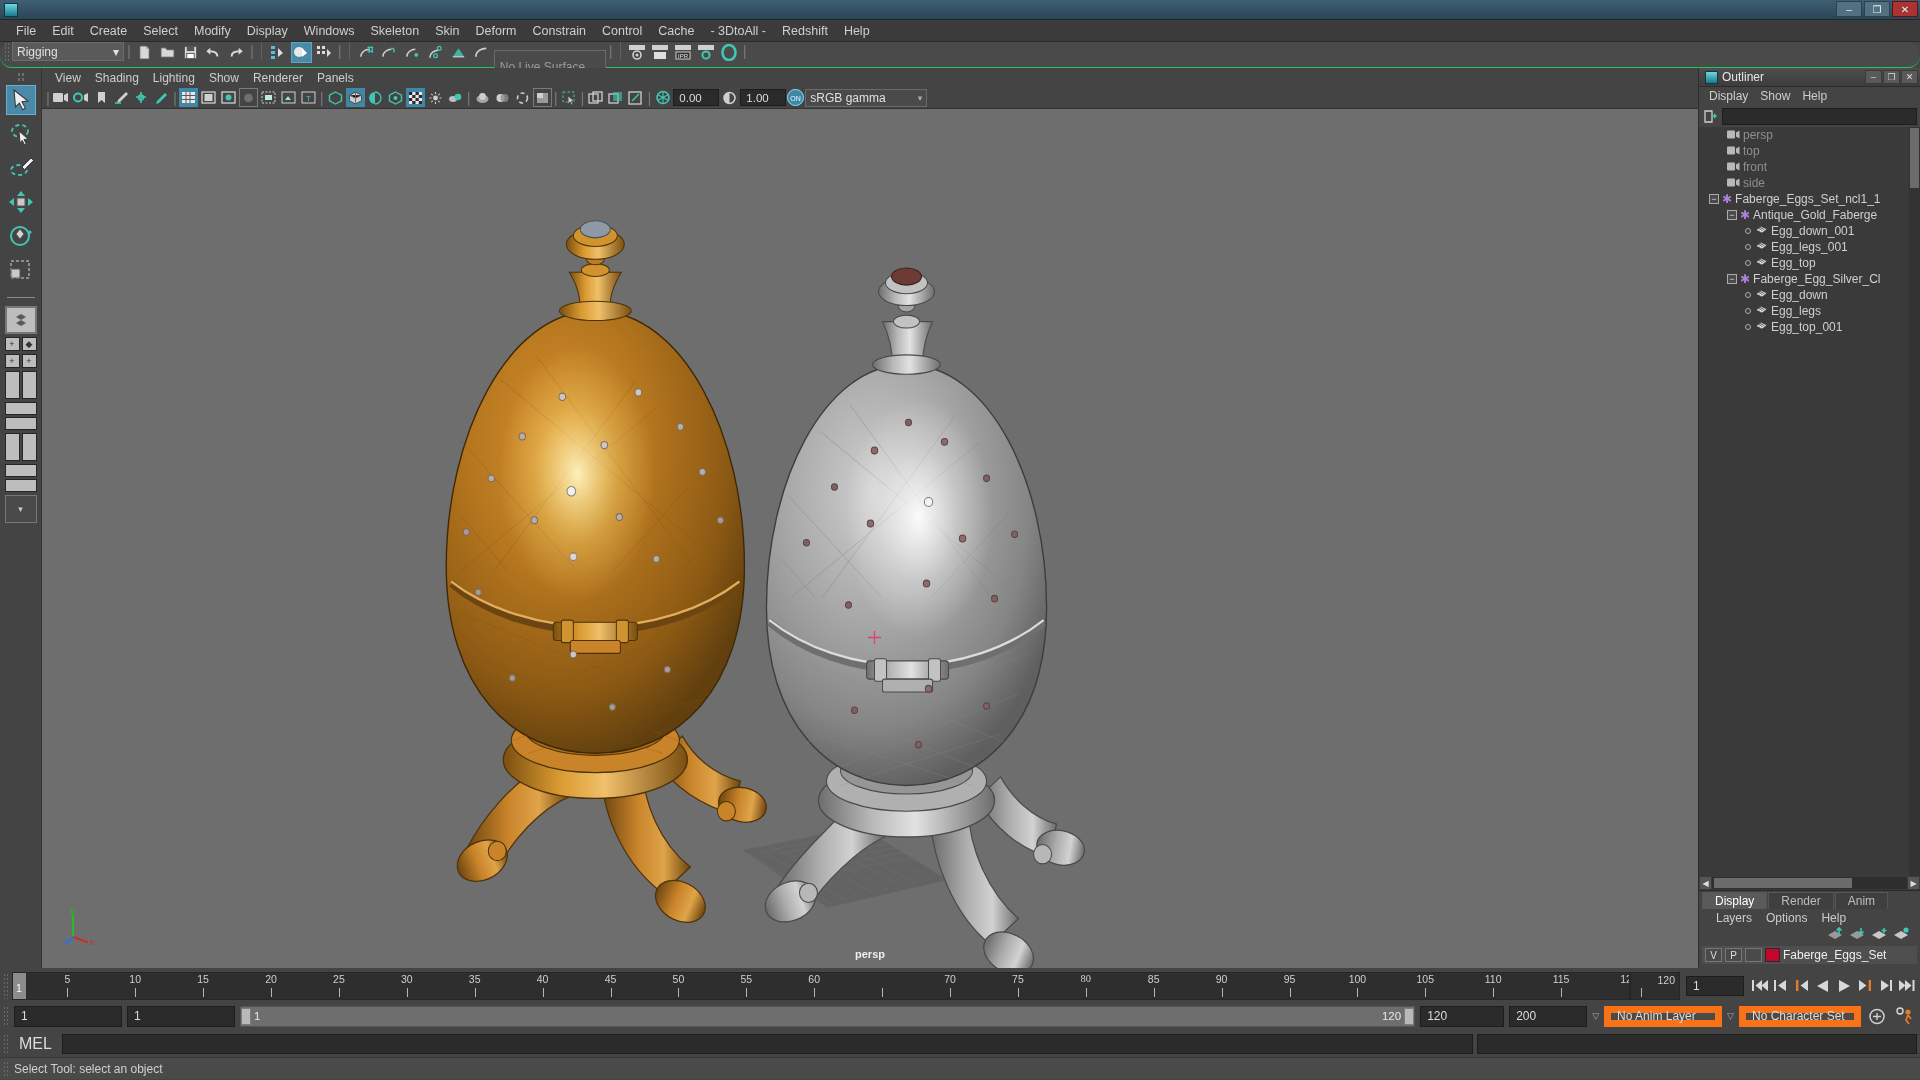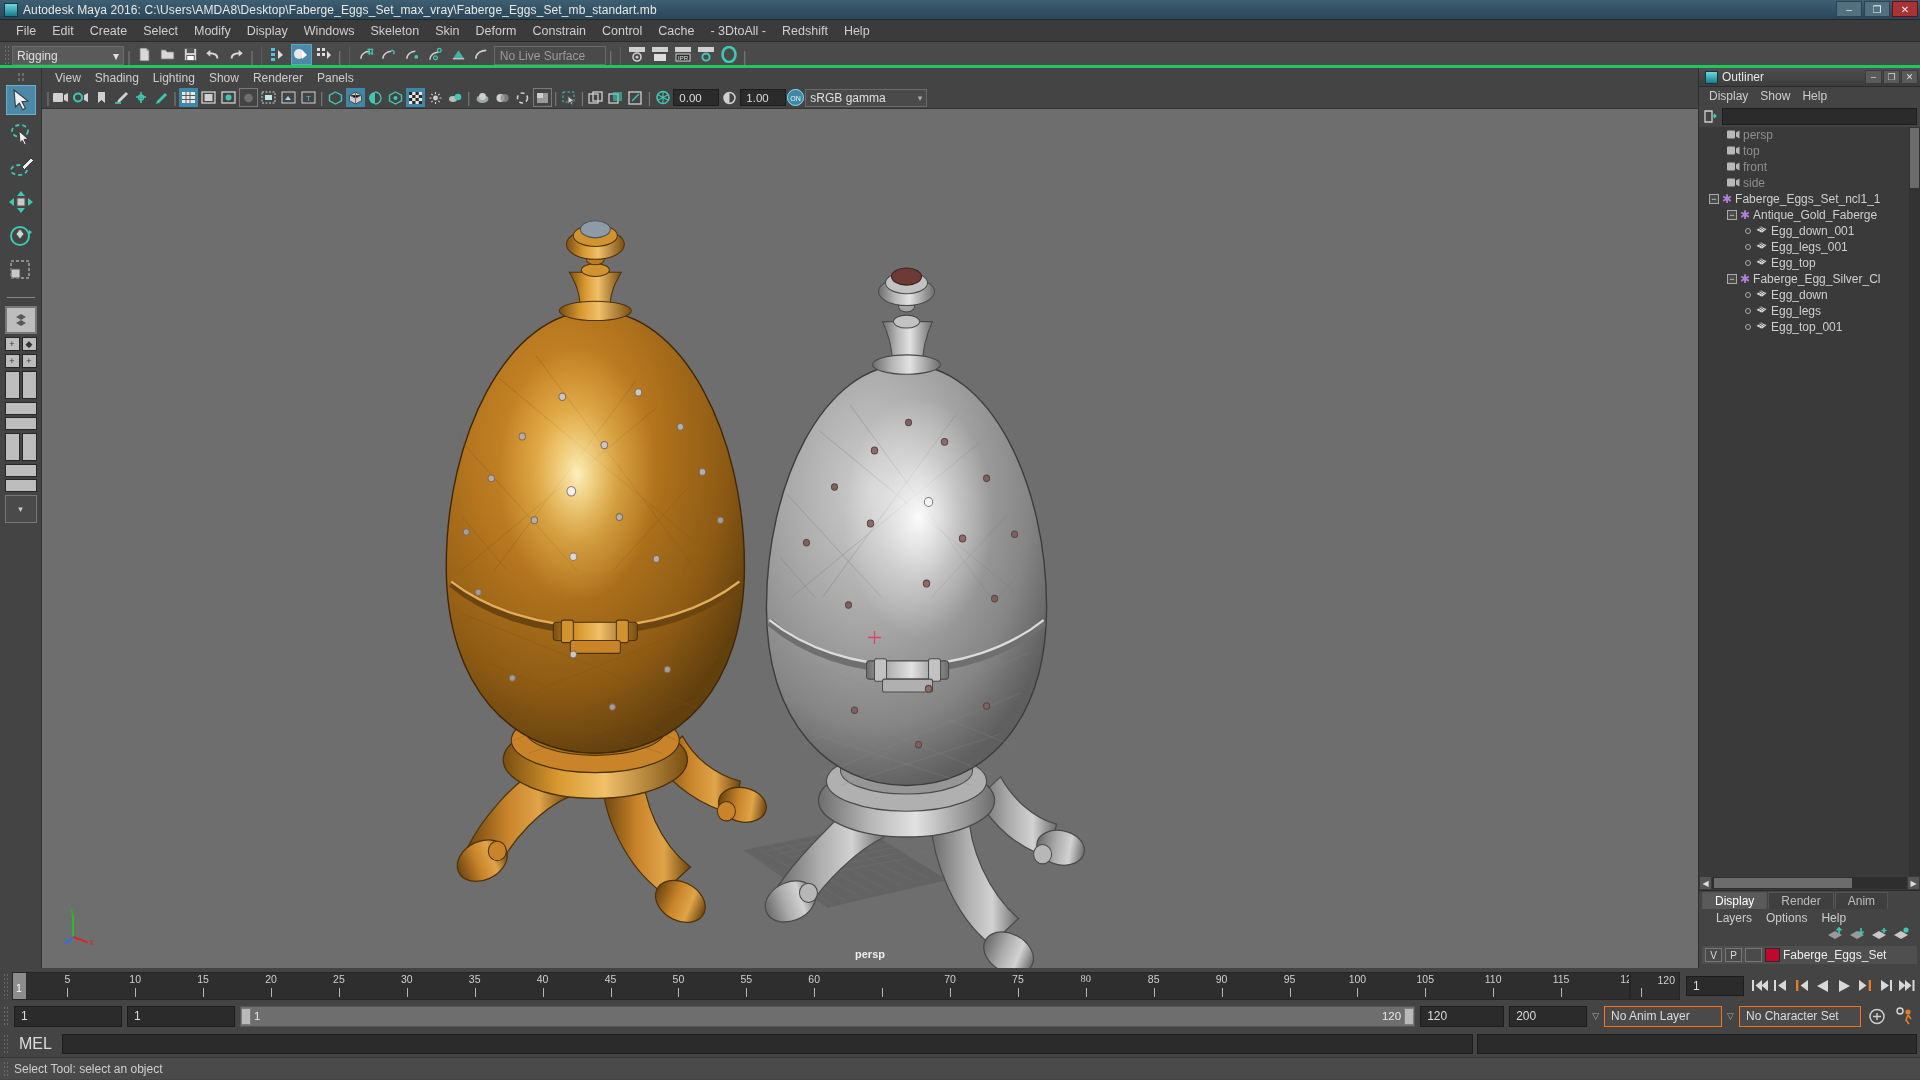--- a/index.html
+++ b/index.html
@@ -16,35 +16,35 @@
   #titlebar .tb-btns span{ width:26px;height:16px;background:#52707f;border:1px solid #2a4352;
                            color:#e6f2f5;font-size:10px;display:flex;align-items:center;justify-content:center;}
   #titlebar .tb-btns span.close{ background:#a33; border-color:#611;}
 
   
   #menubar{ height:22px; background:#3b3b3b; display:flex; align-items:center;
             padding-left:8px; border-bottom:1px solid #2a2a2a;}
   #menubar .mi{ padding:2px 8px; font-size:12.5px; color:#cfcfcf; white-space:nowrap; cursor:default;}
 
   
-  #toolbar{ height:26px; background:#4a4a4a; display:flex; align-items:flex-end; gap:2px;
-            padding:0 4px; border-bottom:3px solid #22c55e;}
+  #toolbar{ height:26px; background:#4a4a4a; display:flex; align-items:flex-start; gap:2px;
+            padding:0 4px; border-bottom:1px solid #22c55e;border-radius:12px;}
   .grip{ width:6px;height:20px; flex:none;
          background-image:radial-gradient(#8a8a8a 1px, transparent 1px);
          background-size:3px 4px; opacity:.55;}
   .sep{ width:1px;height:18px;background:#5f5f5f;margin:0 4px;flex:none;}
   .paren{ color:#777; font-size:15px; padding:0 1px; flex:none;}
   #modeSel{ width:112px;height:19px;background:#5a5a5a;border:1px solid #6b6b6b;
             display:flex;align-items:center;padding:0 4px;font-size:12px;color:#e0e0e0;flex:none;}
   #modeSel .arrow{ margin-left:auto; }
   .tbtn{ width:21px;height:21px;display:flex;align-items:center;justify-content:center;flex:none;
          font-size:13px;color:#d6d6d6;}
   .tbtn.on{ background:#4a89a8; border:1px solid #5fa6c4;}
   .noliveSurf{ height:19px;min-width:112px;background:#4a4a4a;border:1px solid #6a6a6a;
-               display:flex;align-items:center;padding:8px 5px;font-size:12px;color:#9c9c9c;flex:none;}
+               display:flex;align-items:center;padding:16px 5px;font-size:12px;color:#9c9c9c;flex:none;margin-top:8px;}
 
   
   #workspace{ position:absolute; top:68px; left:0; right:0; bottom:112px; display:flex;}
 
   
   #toolbox{ width:42px; background:#444; display:flex; flex-direction:column; align-items:center;
             padding-top:4px; flex:none; border-right:1px solid #333;}
   #toolbox .grip2{ width:8px;height:10px;margin-bottom:3px;
          background-image:radial-gradient(#8a8a8a 1px, transparent 1px); background-size:4px 5px; opacity:.6;}
   .tool{ width:30px;height:30px;margin-bottom:4px;display:flex;align-items:center;justify-content:center;}
@@ -149,21 +149,21 @@
   #tsPlayback{ display:flex; align-items:center; gap:1px; margin-left:6px; flex:none;}
   .pb{ width:20px;height:22px;display:flex;align-items:center;justify-content:center;color:#d8d8d8;font-size:12px;}
 
   #rangeslider{ height:30px; display:flex; align-items:center; gap:5px; padding:0 3px;}
   .rfield{ height:21px;background:#2b2b2b;border:1px solid #1d1d1d;color:#dcdcdc;font-size:12px;
            display:flex;align-items:center;padding-left:6px;flex:none;}
   #rangeBar{ flex:1; height:21px; background:#6e6e6e; border:1px solid #555; position:relative;
              display:flex; align-items:center;}
   #rangeBar .rh{ width:10px;height:17px;background:#b9b9b9;border:1px solid #7c7c7c;flex:none;}
   #rangeBar .rlab{ font-size:11.5px;color:#e8e8e8;padding:0 3px;}
-  .rsel{ height:21px;background:#4a4a4a;border:1px solid #f97316;display:flex;align-items:center;
+  .rsel{ height:21px;background:#4a4a4a;border:7px solid #f97316;display:flex;align-items:center;
          padding:0 6px;font-size:12px;color:#dcdcdc;flex:none;}
   .rdrop{ color:#aaa;font-size:9px;flex:none;}
 
   #melrow{ height:26px; display:flex; align-items:center; gap:4px; padding:0 3px;}
   #melrow .mgrip{ width:6px;height:20px;flex:none;
             background-image:radial-gradient(#8a8a8a 1px,transparent 1px);background-size:3px 4px;opacity:.5;}
   #melLabel{ font-size:16px;color:#dcdcdc;padding:0 6px;flex:none;}
   #melInput{ flex:1; height:20px; background:#2b2b2b; border:1px solid #1d1d1d; }
   #melOut{ width:440px; height:20px; background:#2b2b2b; border:1px solid #1d1d1d; flex:none;}
 
@@ -174,21 +174,20 @@
   #statusText{ font-size:12px; color:#cfcfcf;}
 
   
   .egg-shine{ mix-blend-mode:screen; }
 </style>
 </head>
 <body>
 
 <div id="titlebar">
   <div class="tb-icon"></div>
-  <div class="tb-text">Autodesk Maya 2016: C:\Users\AMDA8\Desktop\Faberge_Eggs_Set_max_vray\Faberge_Eggs_Set_mb_standart.mb</div>
   <div class="tb-btns">
     <span>–</span>
     <span>❐</span>
     <span class="close">✕</span>
   </div>
 </div>
 
 <div id="menubar">
     <div class="mi">File</div>
     <div class="mi">Edit</div>

